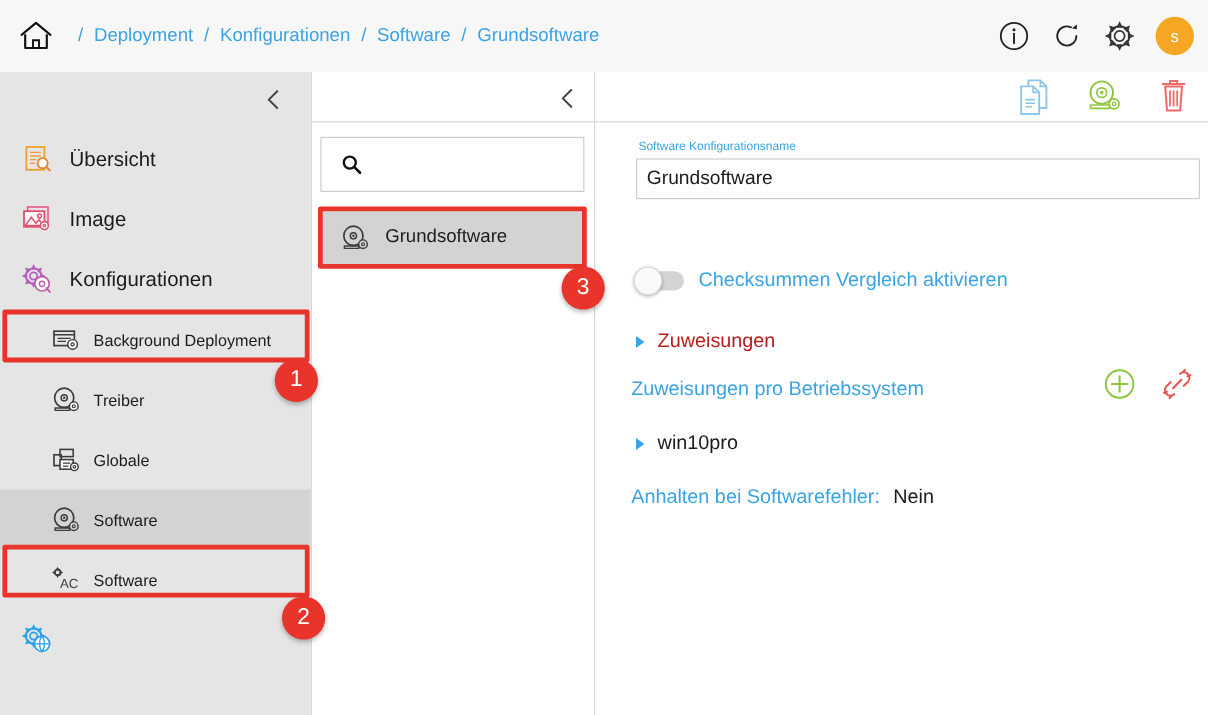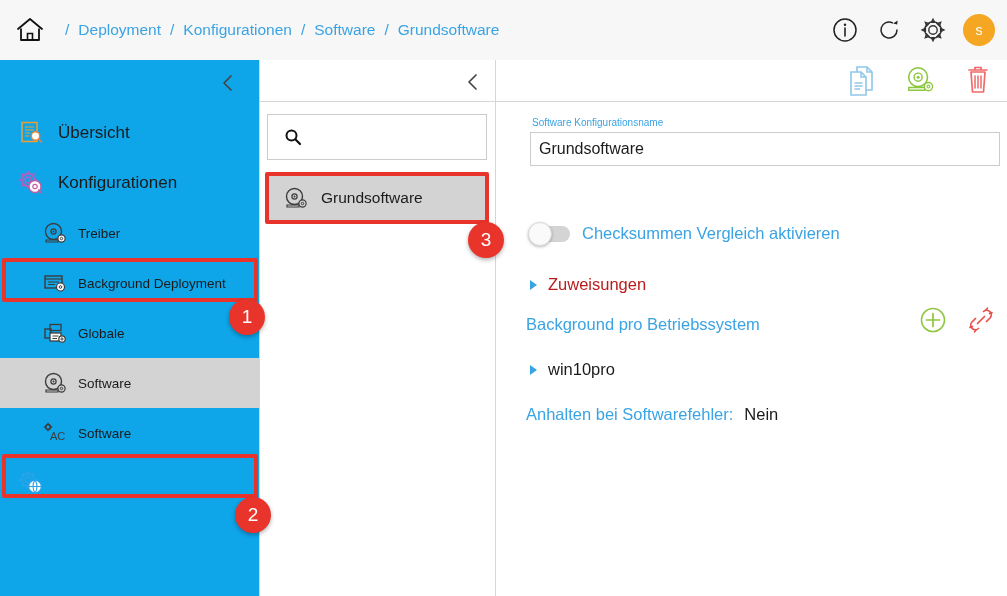--- a/index.html
+++ b/index.html
@@ -33,21 +33,21 @@
   .avatar {
     width: 32px; height: 32px; border-radius: 50%;
     background: #f5a623; color: #fff; font-size: 14px;
     display: flex; align-items: center; justify-content: center;
     cursor: pointer;
   }
 
   
   .sidebar {
     position: absolute; left: 0; top: 60px; width: 259px; height: 536px;
-    background: #0ea5e9; overflow: hidden;
+    background: #e5e5e5; overflow: hidden;
   }
   .sb-collapse {
     position: absolute; right: 18px; top: 10px; width: 26px; height: 26px;
     display: flex; align-items: center; justify-content: center; cursor: pointer;
   }
   .sb-list { position: absolute; left: 0; top: 48px; width: 259px; }
   .sb-item {
     display: flex; align-items: center; height: 50px;
     padding-left: 14px; cursor: pointer; position: relative;
   }
@@ -249,20 +249,33 @@
             <rect x="5" y="3.5" width="15" height="19" fill="none" stroke="#f0a030" stroke-width="1.5"></rect>
             <path d="M8 8 H17 M8 11 H17 M8 14 H13 M8 17 H12" stroke="#f0a030" stroke-width="1.2"></path>
             <circle cx="18.5" cy="17" r="4.2" fill="#fff" stroke="#e8823a" stroke-width="1.5"></circle>
             <path d="M21.6 20.1 L24.5 23" stroke="#e8823a" stroke-width="1.7" stroke-linecap="round"></path>
           </svg>
         </span>
         <span class="sb-lbl">Übersicht</span>
       </div>
 
 
+      <div class="sb-item">
+        <span class="sb-ico">
+          <svg width="28" height="28" viewBox="0 0 28 28">
+            <rect x="6" y="3.5" width="17" height="13" fill="none" stroke="#e8608a" stroke-width="1.4"></rect>
+            <rect x="3" y="7" width="17" height="13" fill="#fff" stroke="#e0506e" stroke-width="1.5"></rect>
+            <path d="M4 19 L9 12 L13 17 L15.5 14 L19 19 Z" fill="none" stroke="#e0506e" stroke-width="1.3"></path>
+            <circle cx="16" cy="11" r="1.6" fill="none" stroke="#e0506e" stroke-width="1.2"></circle>
+            <circle cx="20" cy="19" r="3.3" fill="#fff" stroke="#e0506e" stroke-width="1.3"></circle>
+            <circle cx="20" cy="19" r="1.1" fill="none" stroke="#e0506e" stroke-width="1"></circle>
+          </svg>
+        </span>
+        <span class="sb-lbl">Image</span>
+      </div>
 
       <div class="sb-item">
         <span class="sb-ico">
           <svg width="30" height="30" viewBox="0 0 30 30">
             <g fill="none" stroke="#b45fc0" stroke-width="1.4">
               <circle cx="12" cy="12" r="3"></circle>
               <circle cx="12" cy="12" r="6.6"></circle>
               <path d="M12 3.6 L13.3 6 L10.7 6 Z"></path>
               <path d="M12 20.4 L13.3 18 L10.7 18 Z"></path>
               <path d="M3.6 12 L6 10.7 L6 13.3 Z"></path>
@@ -276,42 +289,42 @@
             <circle cx="19" cy="18.5" r="2.2" fill="none" stroke="#c05fa8" stroke-width="1.2"></circle>
             <path d="M22.6 22.1 L25.6 25.3" stroke="#c05fa8" stroke-width="1.6" stroke-linecap="round"></path>
           </svg>
         </span>
         <span class="sb-lbl">Konfigurationen</span>
       </div>
 
       <div class="sb-sub">
         <span class="sb-ico">
           <svg width="24" height="24" viewBox="0 0 24 24">
+            <rect x="2" y="5" width="17" height="12" fill="none" stroke="#3c3c3c" stroke-width="1.4"></rect>
+            <path d="M2 8 H19" stroke="#3c3c3c" stroke-width="1.2"></path>
+            <path d="M5 11 H16 M5 13.5 H12" stroke="#3c3c3c" stroke-width="1.1"></path>
+            <circle cx="17.5" cy="16" r="4" fill="#fff" stroke="#3c3c3c" stroke-width="1.2"></circle>
+            <circle cx="17.5" cy="16" r="1.3" fill="none" stroke="#3c3c3c" stroke-width="1"></circle>
+          </svg>
+        </span>
+        <span class="sb-lbl">Background Deployment</span>
+      </div>
+
+      <div class="sb-sub">
+        <span class="sb-ico">
+          <svg width="24" height="24" viewBox="0 0 24 24">
             <circle cx="10.5" cy="10.5" r="8" fill="none" stroke="#3c3c3c" stroke-width="1.4"></circle>
             <circle cx="10.5" cy="10.5" r="2.6" fill="none" stroke="#3c3c3c" stroke-width="1.2"></circle>
             <circle cx="10.5" cy="10.5" r="1" fill="#3c3c3c"></circle>
             <path d="M3 19 H15 L15 21 H3 Z" fill="none" stroke="#3c3c3c" stroke-width="1.2"></path>
             <circle cx="18.5" cy="17.5" r="3.6" fill="#fff" stroke="#3c3c3c" stroke-width="1.2"></circle>
             <circle cx="18.5" cy="17.5" r="1.2" fill="none" stroke="#3c3c3c" stroke-width="1"></circle>
           </svg>
         </span>
         <span class="sb-lbl">Treiber</span>
-      </div>
-
-      <div class="sb-sub">
-        <span class="sb-ico">
-          <svg width="24" height="24" viewBox="0 0 24 24">
-            <rect x="2" y="5" width="17" height="12" fill="none" stroke="#3c3c3c" stroke-width="1.4"></rect>
-            <path d="M2 8 H19" stroke="#3c3c3c" stroke-width="1.2"></path>
-            <path d="M5 11 H16 M5 13.5 H12" stroke="#3c3c3c" stroke-width="1.1"></path>
-            <circle cx="17.5" cy="16" r="4" fill="#fff" stroke="#3c3c3c" stroke-width="1.2"></circle>
-            <circle cx="17.5" cy="16" r="1.3" fill="none" stroke="#3c3c3c" stroke-width="1"></circle>
-          </svg>
-        </span>
-        <span class="sb-lbl">Background Deployment</span>
       </div>
 
       <div class="sb-sub">
         <span class="sb-ico">
           <svg width="24" height="24" viewBox="0 0 24 24">
             <rect x="2" y="8" width="6" height="9" fill="none" stroke="#3c3c3c" stroke-width="1.4"></rect>
             <rect x="7" y="3.5" width="11" height="6" fill="none" stroke="#3c3c3c" stroke-width="1.3"></rect>
             <rect x="7" y="12" width="11" height="8" fill="#fff" stroke="#3c3c3c" stroke-width="1.3"></rect>
             <path d="M9.5 15 H15.5 M9.5 17.5 H14" stroke="#3c3c3c" stroke-width="1.1"></path>
             <circle cx="19" cy="18" r="3.2" fill="#fff" stroke="#3c3c3c" stroke-width="1.2"></circle>
@@ -450,21 +463,21 @@
           <div class="knob"></div>
         </div>
         <span class="tl">Checksummen Vergleich aktivieren</span>
       </div>
 
       <div class="accordion" style="top:173px">
         <span class="tri"></span>
         <span class="atxt">Zuweisungen</span>
       </div>
 
-      <div class="section-title">Background pro Betriebssystem</div>
+      <div class="section-title">Zuweisungen pro Betriebssystem</div>
 
       <div class="section-icons">
         <div class="si2">
           <svg width="28" height="28" viewBox="0 0 28 28">
             <circle cx="14" cy="14" r="11.5" fill="none" stroke="#8dc63f" stroke-width="1.6"></circle>
             <path d="M14 7.5 V20.5 M7.5 14 H20.5" stroke="#8dc63f" stroke-width="1.7" stroke-linecap="round"></path>
           </svg>
         </div>
         <div class="si2">
           <svg width="28" height="28" viewBox="0 0 28 28">

